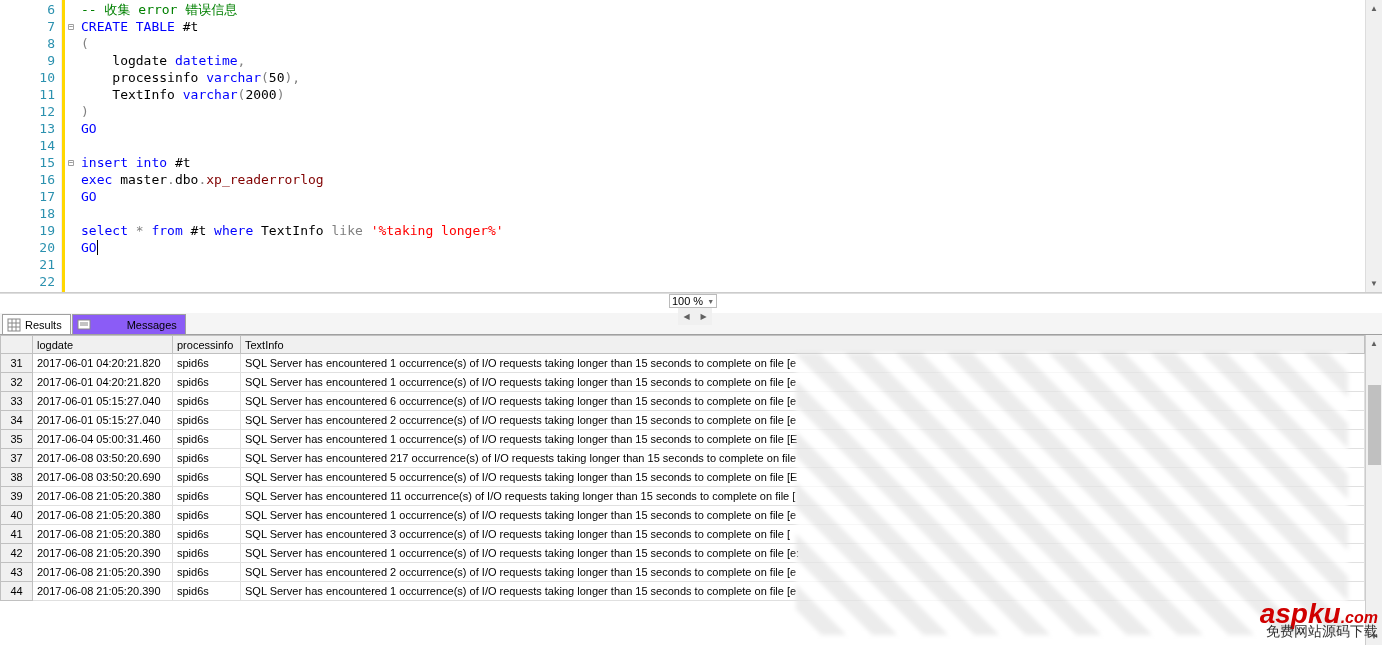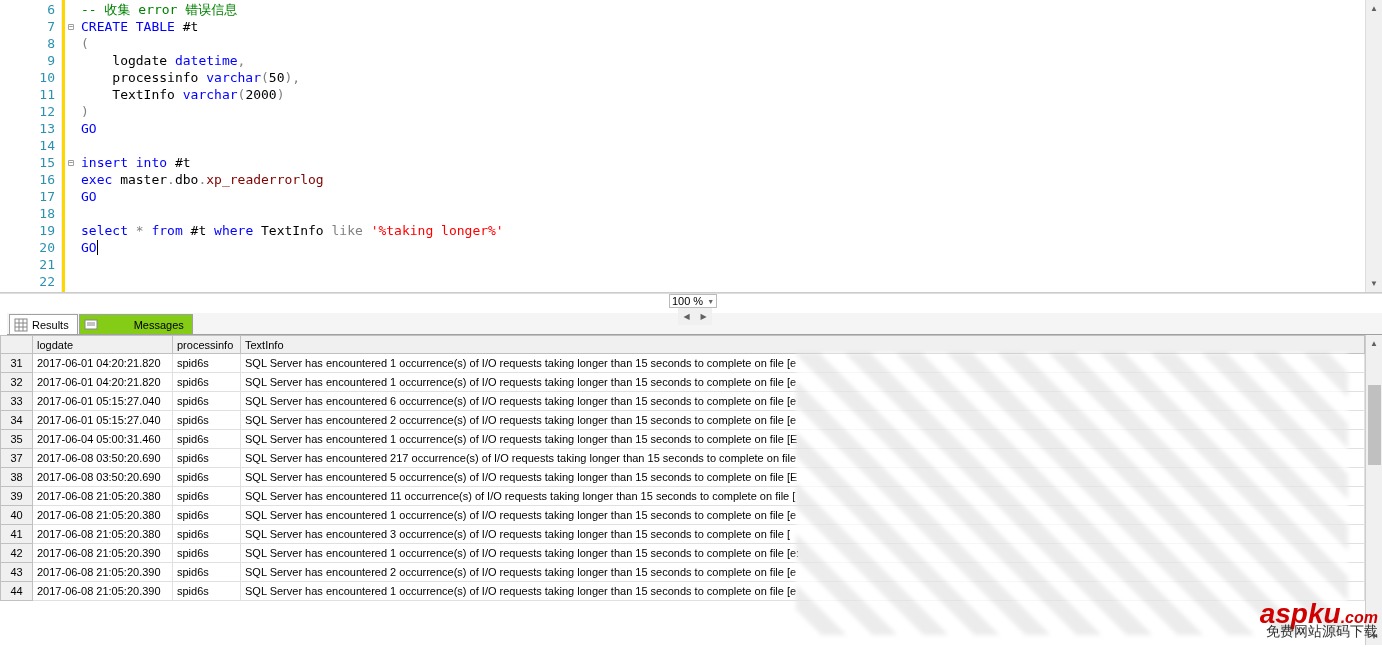--- a/index.html
+++ b/index.html
@@ -123,35 +123,34 @@
   color: #606060; font-size: 8px;
 }
 .editor-h-scroll .right-btn { margin-left: auto; }
 .tabs-bar {
   height: 22px;
   background: #f5f5f5;
   border-bottom: 1px solid #a0a0a0;
   display: flex;
   align-items: flex-end;
   padding-left: 2px;
-  margin-left: 7px;
 }
 .tab {
   display: flex;
   align-items: center;
   gap: 4px;
   padding: 2px 8px 2px 4px;
   border: 1px solid #a0a0a0;
   border-bottom: none;
   background: #fff;
   font-size: 11px;
   margin-right: 1px;
   height: 20px;
 }
-.tab.inactive { background: #84cc16; gap: 36px; }
+.tab.inactive { background: #8b5cf6; gap: 36px; }
 .tab-icon {
   width: 14px; height: 14px;
   display: inline-flex;
   align-items: center;
   justify-content: center;
 }
 .results-area {
   height: 310px;
   overflow: hidden;
   display: flex;

